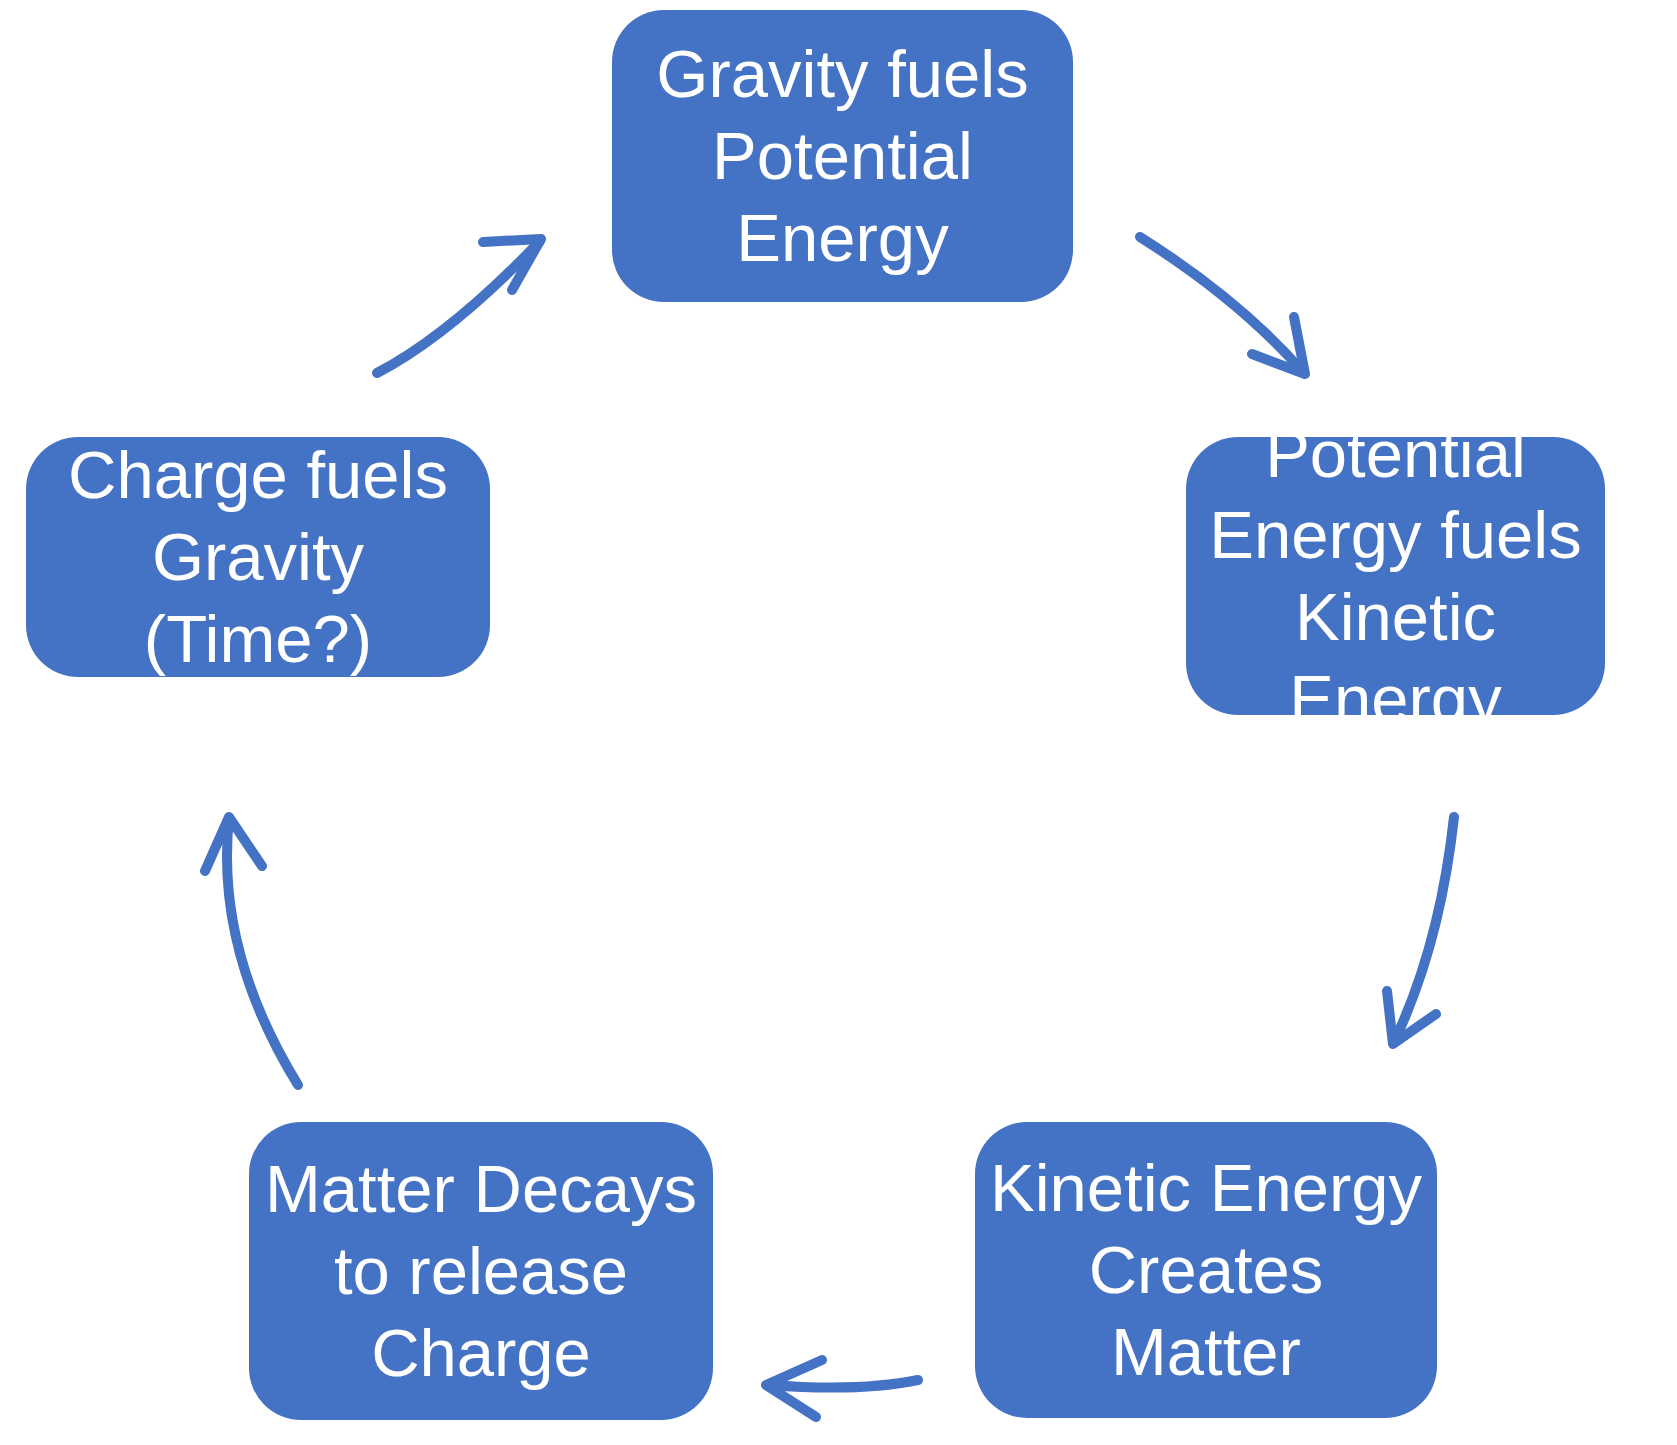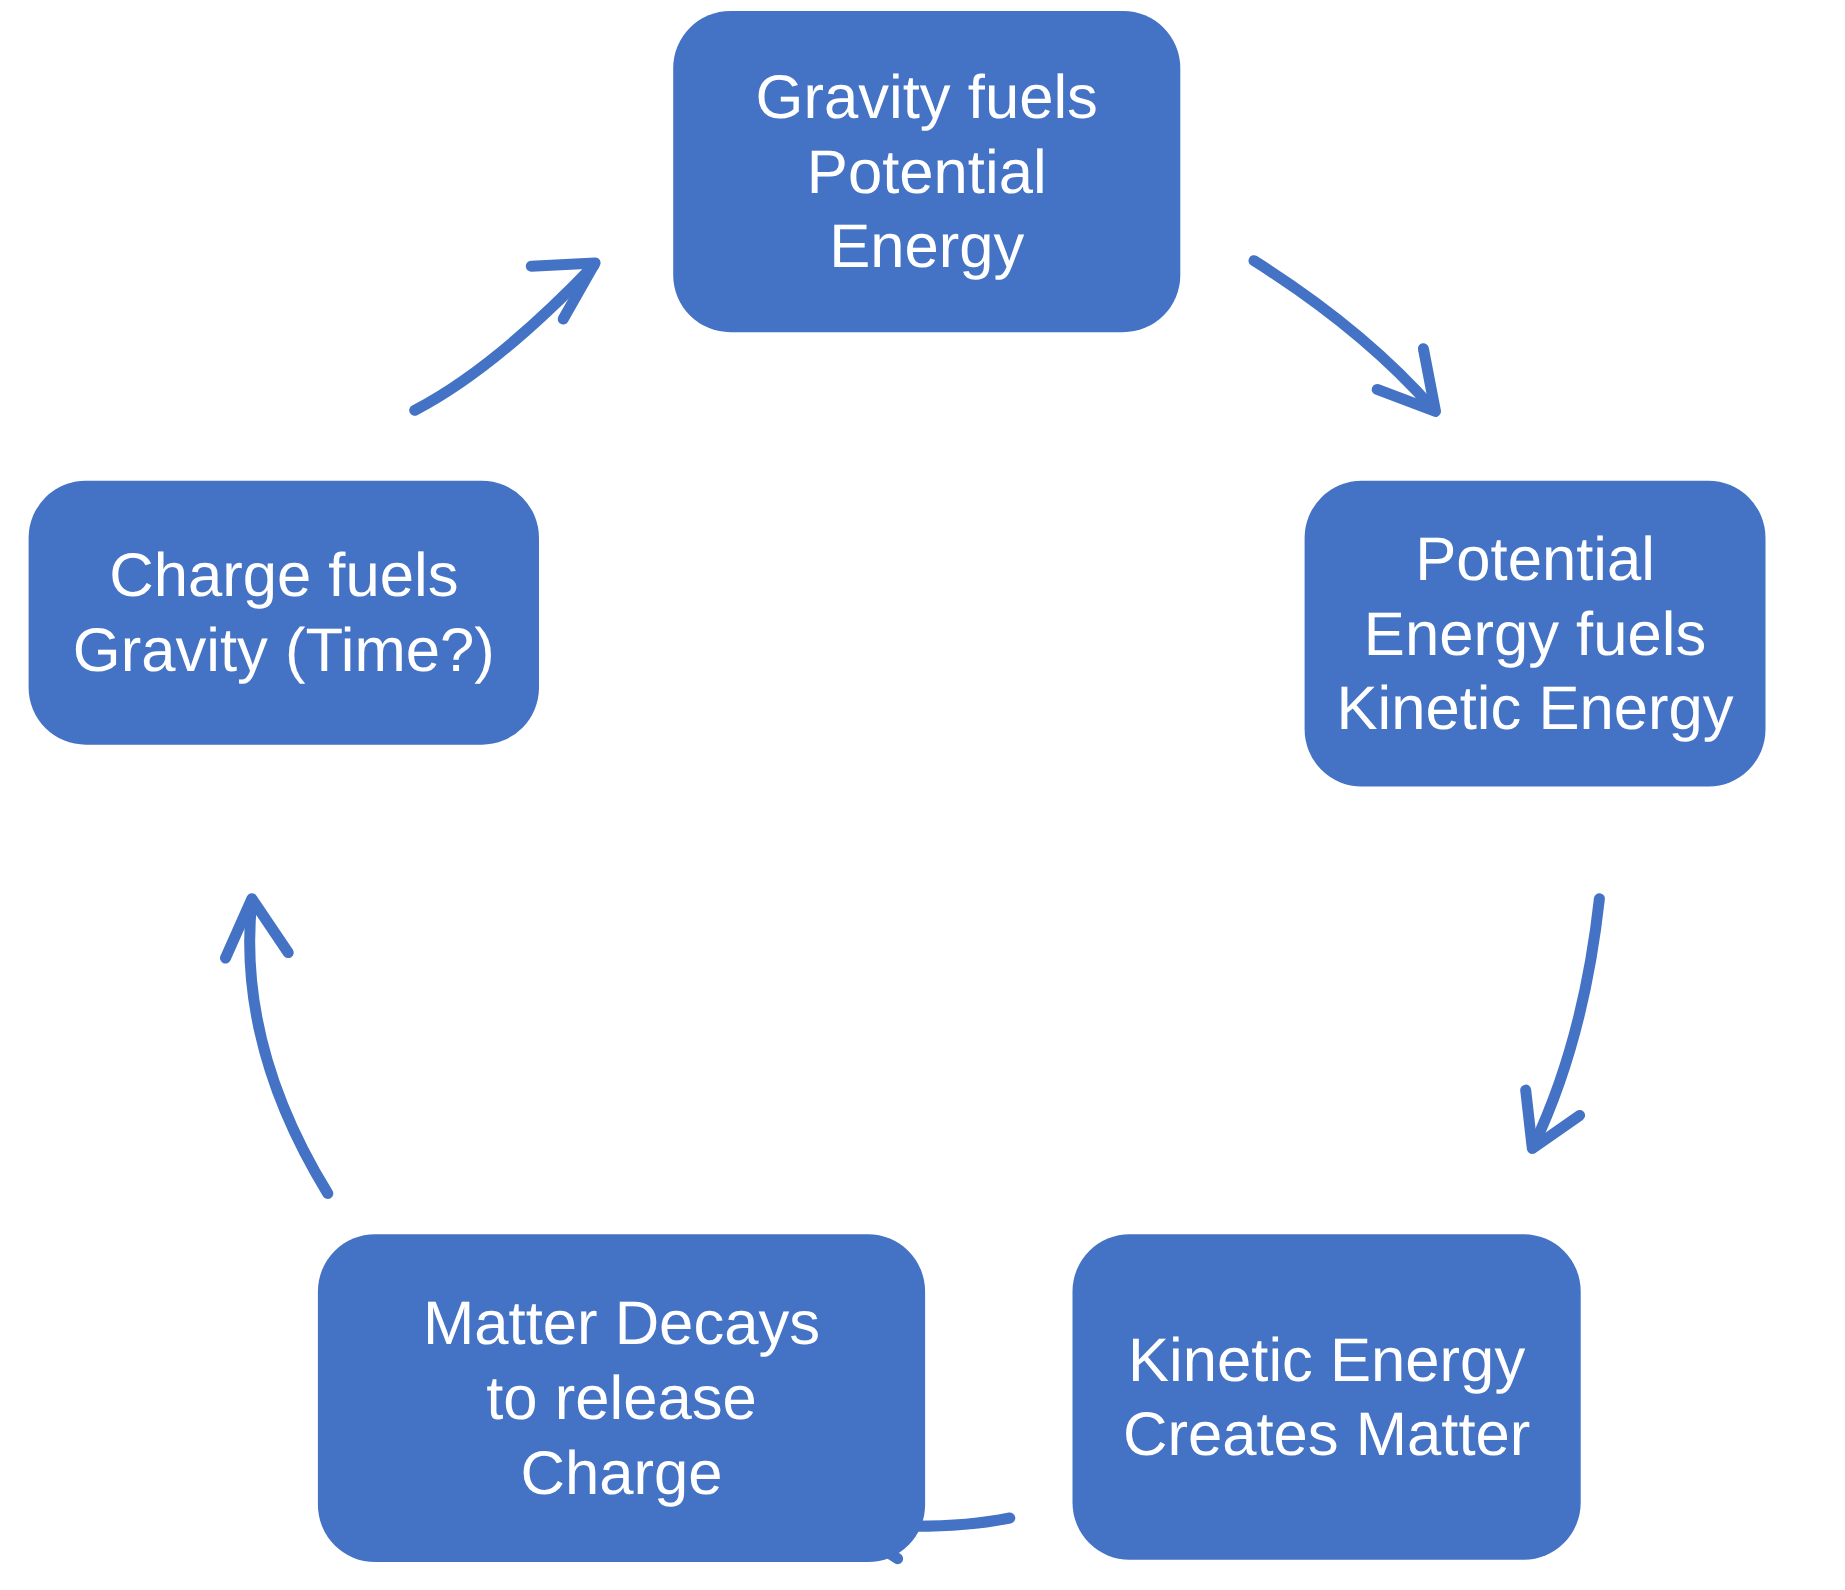--- a/index.html
+++ b/index.html
@@ -38,28 +38,28 @@
     background: var(--node-fill);
     border-radius: 52px;
     display: flex;
     align-items: center;
     justify-content: center;
     text-align: center;
     padding: 10px 14px;
   }
   .node-label {
     color: var(--node-text);
-    font-size: 56px;
+    font-size: 67px;
     line-height: 1.22;
     white-space: pre-line;
   }
   .node-top          { left: 612px;  top: 10px;   width: 461px; height: 292px; }
   .node-right        { left: 1186px; top: 437px;  width: 419px; height: 278px; }
   .node-bottom-right { left: 975px;  top: 1122px; width: 462px; height: 296px; }
-  .node-bottom-left  { left: 249px;  top: 1122px; width: 552px; height: 298px; margin-left: 40px; }
+  .node-bottom-left  { left: 249px;  top: 1122px; width: 464px; height: 298px; }
   .node-left         { left: 26px;   top: 437px;  width: 464px; height: 240px; }
 </style>
 </head>
 <body>
 
 <div class="canvas">
 
   <svg class="arrow-layer" viewBox="0 0 1677 1445" xmlns="http://www.w3.org/2000/svg">
 
     <g>

